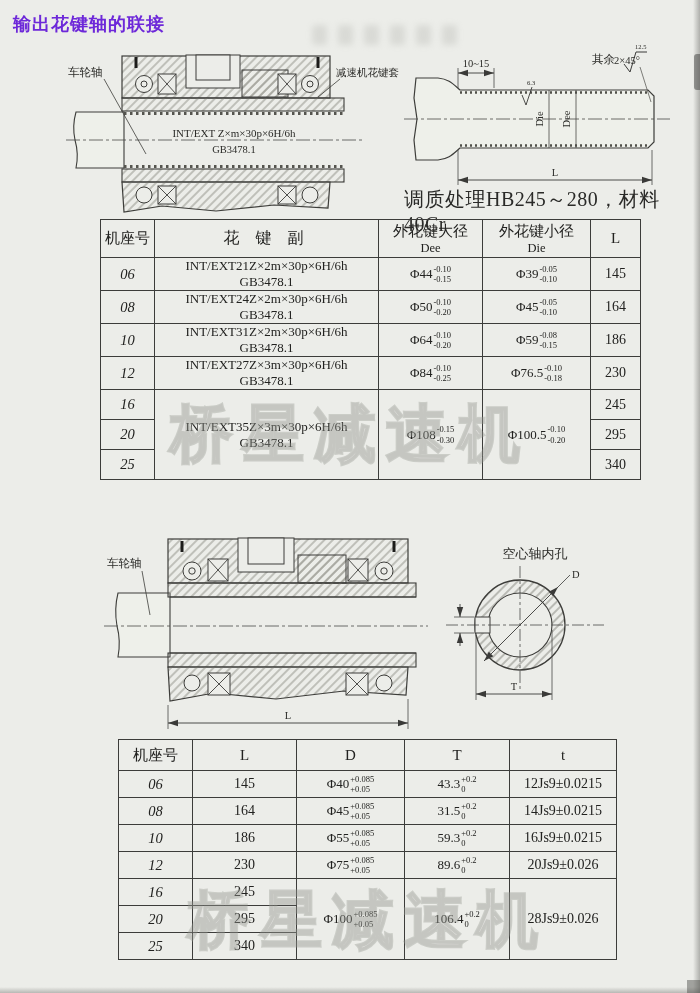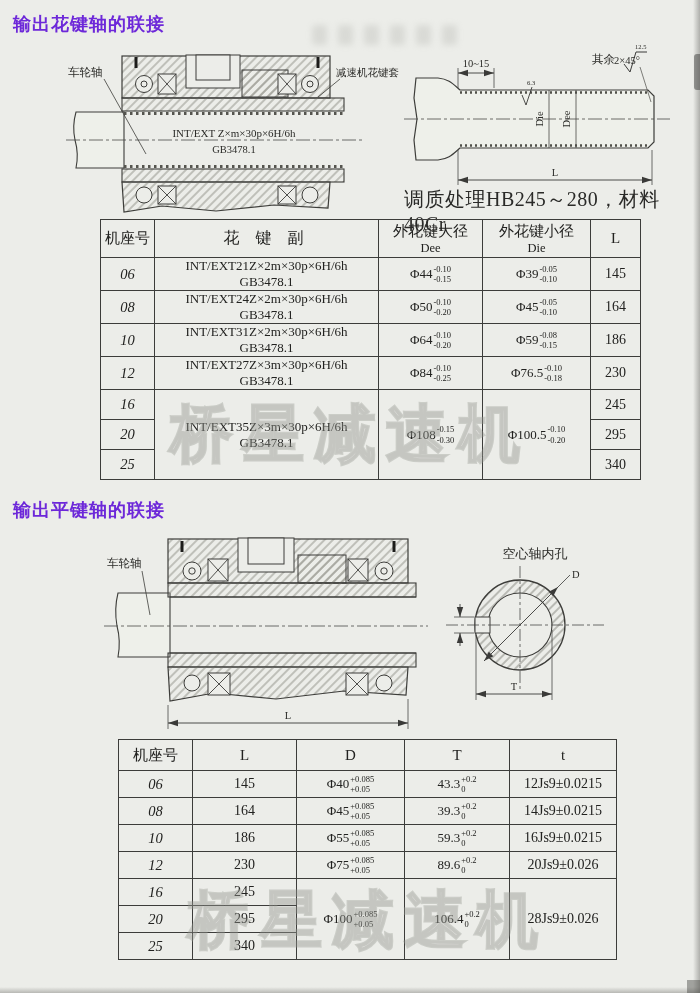--- a/index.html
+++ b/index.html
@@ -298,21 +298,20 @@
     </tr>
     <tr style="height:30px">
       <td class="frame-no">25</td>
       <td class="num">340</td>
     </tr>
   </tbody>
     </table>
 
   <div class="abs watermark" style="left:170px; top:392px;">桥星减速机</div>
 
-  <div class="abs sec-title" style="left:13px; top:498px;">输出平键轴的联接</div>
 
   <svg class="abs" style="left:98px; top:533px;" width="336" height="200" viewBox="0 0 336 200">
     <defs>
       <pattern id="hC" patternUnits="userSpaceOnUse" width="6" height="6" patternTransform="rotate(45)">
         <line x1="3" y1="0" x2="3" y2="6" stroke="#9a9a92" stroke-width="1.1"></line>
       </pattern>
       <marker id="mC" markerWidth="11" markerHeight="8" refX="10" refY="4" orient="auto-start-reverse" markerUnits="userSpaceOnUse">
         <path d="M0,0.8 L10,4 L0,7.2 Z" fill="#3a3a38"></path>
       </marker>
     </defs>
@@ -438,21 +437,21 @@
       <td class="frame-no">08</td>
       <td class="num">164</td>
       <td><span class="tol">
               <span class="tolv">Φ45</span>
               <span class="tols">
                 <span>+0.085</span>
                 <span>+0.05</span>
               </span>
             </span></td>
       <td><span class="tol">
-              <span class="tolv">39.3</span>
+              <span class="tolv">31.5</span>
               <span class="tols">
                 <span>+0.2</span>
                 <span>0</span>
               </span>
             </span></td>
       <td class="num">14Js9±0.0215</td>
     </tr>
     <tr style="height:27px">
       <td class="frame-no">10</td>
       <td class="num">186</td>

